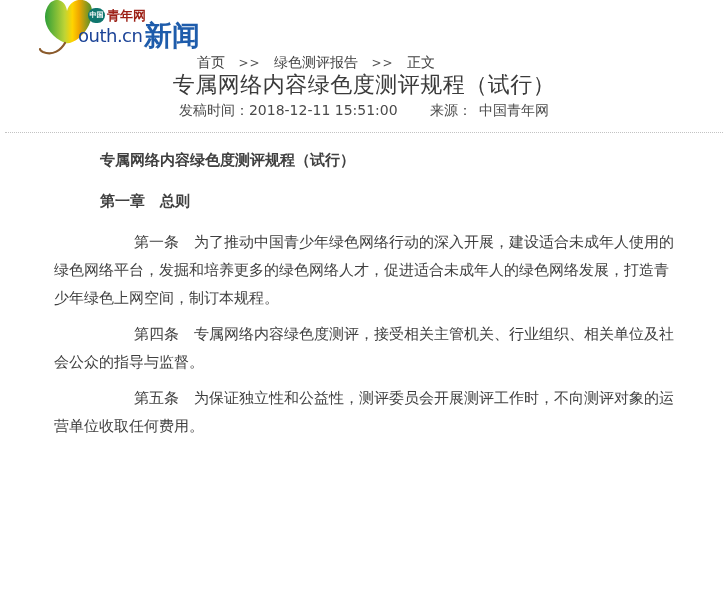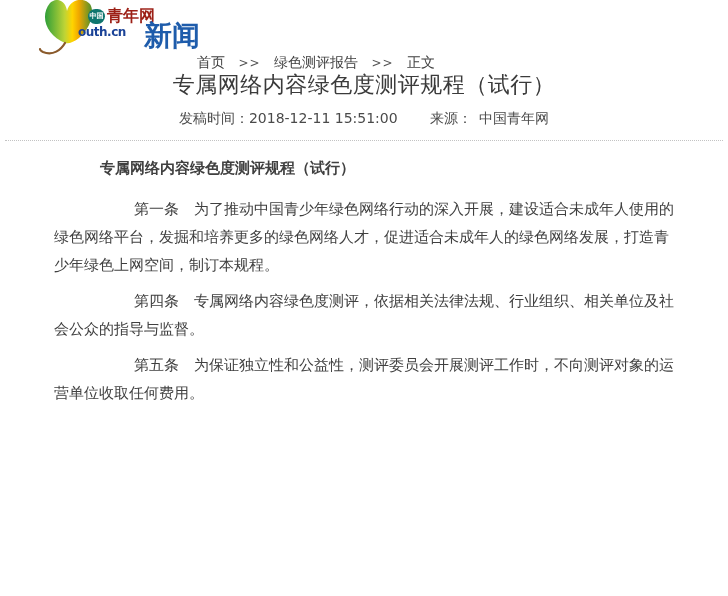--- a/index.html
+++ b/index.html
@@ -17,45 +17,45 @@
     position:absolute;left:88px;top:8px;
     display:flex;align-items:center;white-space:nowrap;
   }
   .badge-country{
     display:inline-flex;align-items:center;justify-content:center;
     width:17px;height:15px;border-radius:8px;
     background:#0f766e;color:#fff;
     font-size:7px;font-weight:bold;line-height:1;
   }
   .badge-site{
-    margin-left:2px;color:#9c1f15;font-weight:bold;font-size:16px;line-height:1;
+    margin-left:2px;color:#9c1f15;font-weight:bold;font-size:13px;line-height:1;
   }
   .logo-domain{
     position:absolute;left:78px;top:25px;
-    color:#1b4397;font-weight:bold;font-size:12px;letter-spacing:-0.5px;
+    color:#1b4397;font-weight:normal;font-size:18px;letter-spacing:-0.5px;
   }
   .channel-title{
     position:absolute;left:144px;top:17px;
     color:#1e5cab;font-weight:bold;font-size:28px;
   }
   .breadcrumb{
     position:absolute;left:197px;top:23px;
     font-size:14px;color:#404040;white-space:nowrap;margin-top:31px;
   }
   .breadcrumb a{color:#404040;text-decoration:none;cursor:pointer;}
   .crumb-sep{margin:0 9px;color:#555;font-size:12px;letter-spacing:1px;}
   
   .page-title{
     margin:14px 20px 0 20px;
     text-align:center;
     font-size:22px;font-weight:400;color:#3b3b3b;
     letter-spacing:0.5px;line-height:30px;
   }
   .article-meta{
-    margin-top:10px;text-align:center;
+    margin-top:2px;text-align:center;
     font-size:14px;color:#4a4a4a;
   }
   .meta-src{margin-left:28px;}
   .meta-src-val{margin-left:7px;}
   .dotted-divider{
     margin:12px 5px 0 5px;
     border-top:1px dotted #c3c3c3;height:0;
   }
   
   .article-body{
@@ -115,18 +115,19 @@
     <span>发稿时间：</span><span>2018-12-11 15:51:00</span>
     <span class="meta-src">
       <span>来源：</span><span class="meta-src-val">中国青年网</span>
     </span>
   </div>
 
   <div class="dotted-divider"></div>
 
   <article class="article-body">
     <p class="body-heading">专属网络内容绿色度测评规程（试行）</p>
+    <p class="body-heading">第一章　总则</p>
     <p class="body-para">第一条　为了推动中国青少年绿色网络行动的深入开展，建设适合未成年人使用的绿色网络平台，发掘和培养更多的绿色网络人才，促进适合未成年人的绿色网络发展，打造青少年绿色上网空间，制订本规程。</p>
-    <p class="body-para">第四条　专属网络内容绿色度测评，依据相关法律法规、行业组织、相关单位及社会公众的指导与监督。</p>
+    <p class="body-para">第四条　专属网络内容绿色度测评，接受相关主管机关、行业组织、相关单位及社会公众的指导与监督。</p>
     <p class="body-para">第五条　为保证独立性和公益性，测评委员会开展测评工作时，不向测评对象的运营单位收取任何费用。</p>
   </article>
 
 </div>
 
 </body></html>

